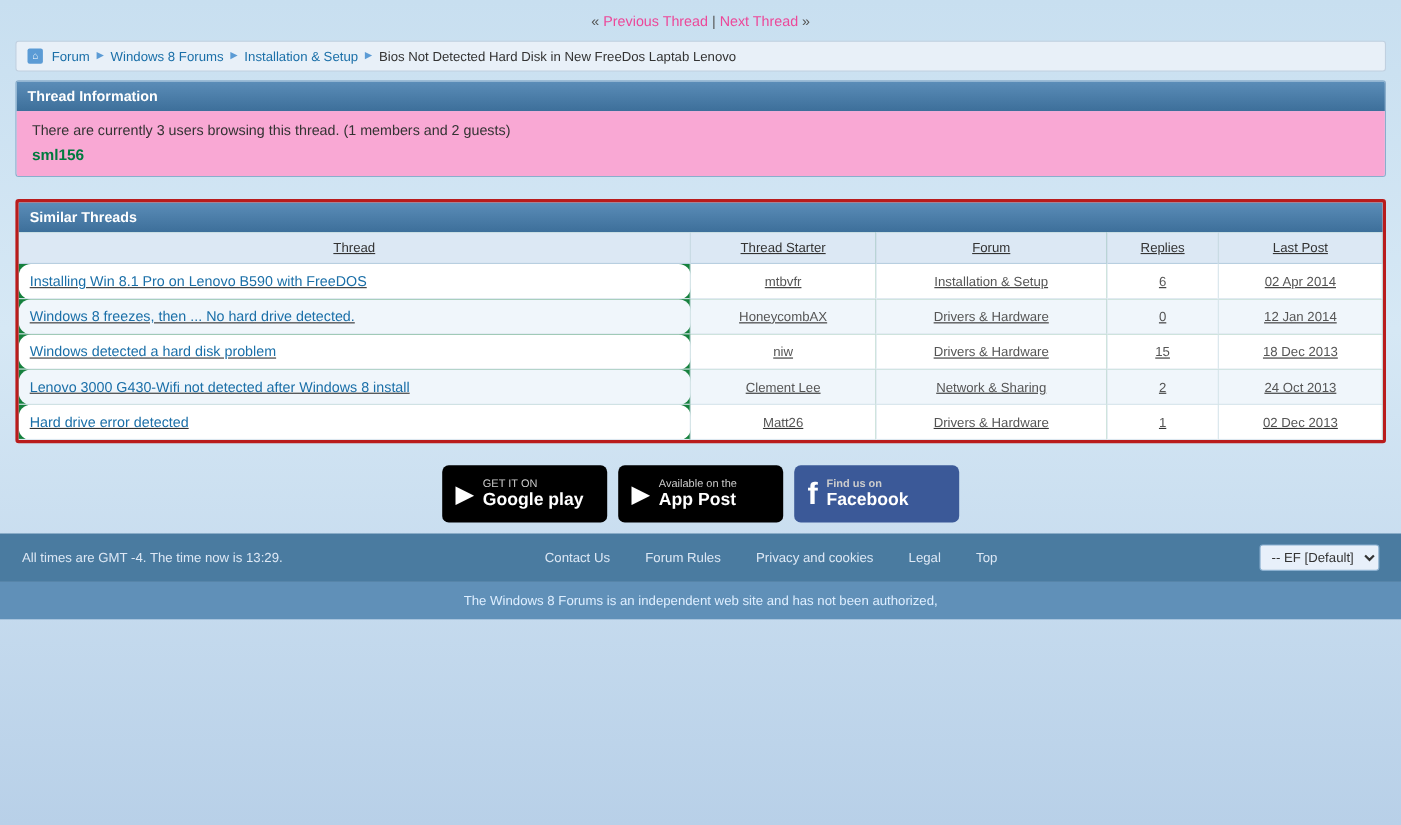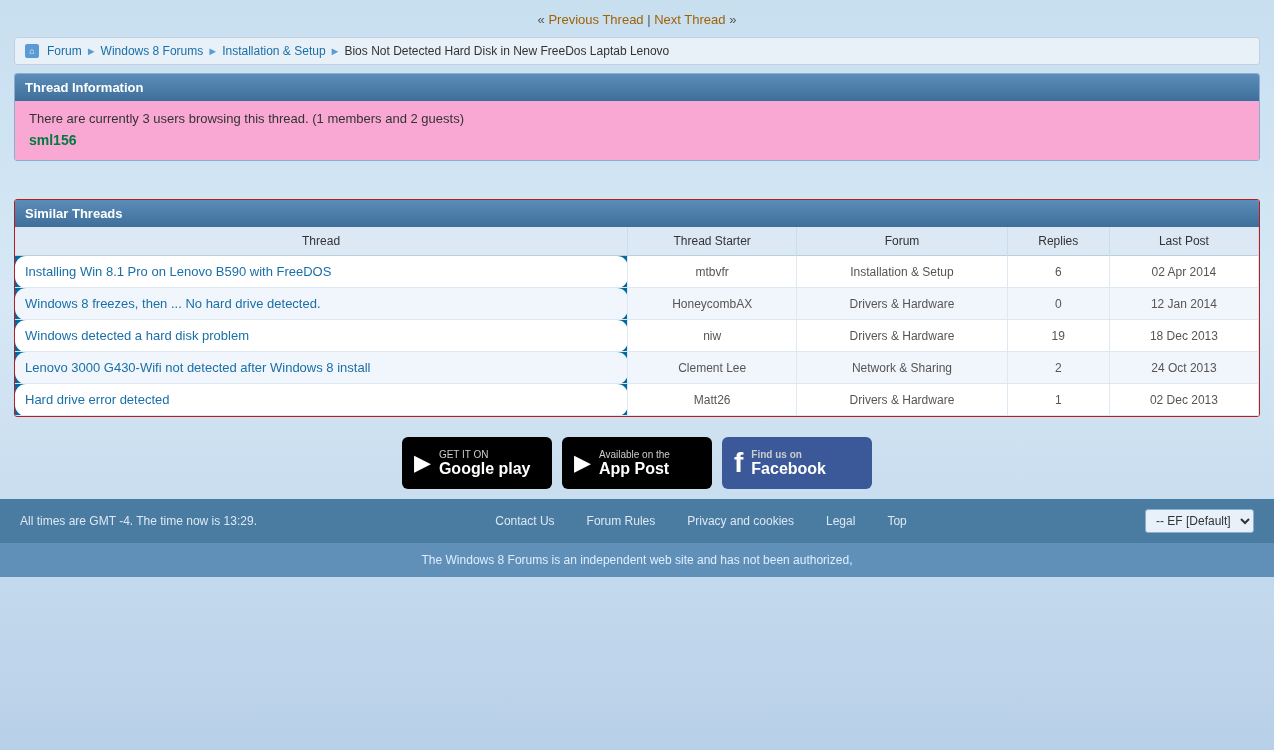--- a/index.html
+++ b/index.html
@@ -11,21 +11,21 @@
       color: #333;
     }
 
     .top-nav {
       text-align: center;
       padding: 12px 0 10px;
       font-size: 13px;
       color: #555;
     }
     .top-nav a {
-      color: #a16207;
+      color: #ec4899;
       text-decoration: none;
     }
 
     .breadcrumb {
       background: #e8f0f8;
       border: 1px solid #c0d0e0;
       border-radius: 3px;
       margin: 0 14px 0 14px;
       padding: 6px 10px;
       display: flex;
@@ -74,36 +74,37 @@
     .thread-info-body .user-link {
       color: #007a3e;
       font-weight: bold;
       font-size: 14px;
       display: block;
       margin-top: 6px;
       text-decoration: none;
     }
 
     .similar-threads-box {
-      margin: 38px 14px 10px;
-      border: 1px solid #b91c1c;
+      margin: 20px 14px 10px;
+      border: 3px solid #b91c1c;
       border-radius: 3px;
       overflow: hidden;
     }
     .similar-threads-header {
       background: linear-gradient(180deg, #5b8db8 0%, #3d6f9a 100%);
       color: white;
       font-weight: bold;
       font-size: 13px;
       padding: 6px 10px;
     }
     .similar-threads-table {
       width: 100%;
       border-collapse: collapse;
-      background: #0369a1;
+      background: #15803d;
+      text-decoration: underline;
     }
     .similar-threads-table thead tr {
       background: #dce8f4;
       border-bottom: 1px solid #b8cfe0;
     }
     .similar-threads-table thead th {
       padding: 7px 10px;
       font-weight: normal;
       color: #333;
       font-size: 12px;
@@ -284,21 +285,21 @@
       <td>Drivers &amp; Hardware</td>
       <td>0</td>
       <td>12 Jan 2014</td>
     </tr>
         <tr>
       <td>
         <a href="#">Windows detected a hard disk problem</a>
       </td>
       <td>niw</td>
       <td>Drivers &amp; Hardware</td>
-      <td>19</td>
+      <td>15</td>
       <td>18 Dec 2013</td>
     </tr>
         <tr>
       <td>
         <a href="#">Lenovo 3000 G430-Wifi not detected after Windows 8 install</a>
       </td>
       <td>Clement Lee</td>
       <td>Network &amp; Sharing</td>
       <td>2</td>
       <td>24 Oct 2013</td>

